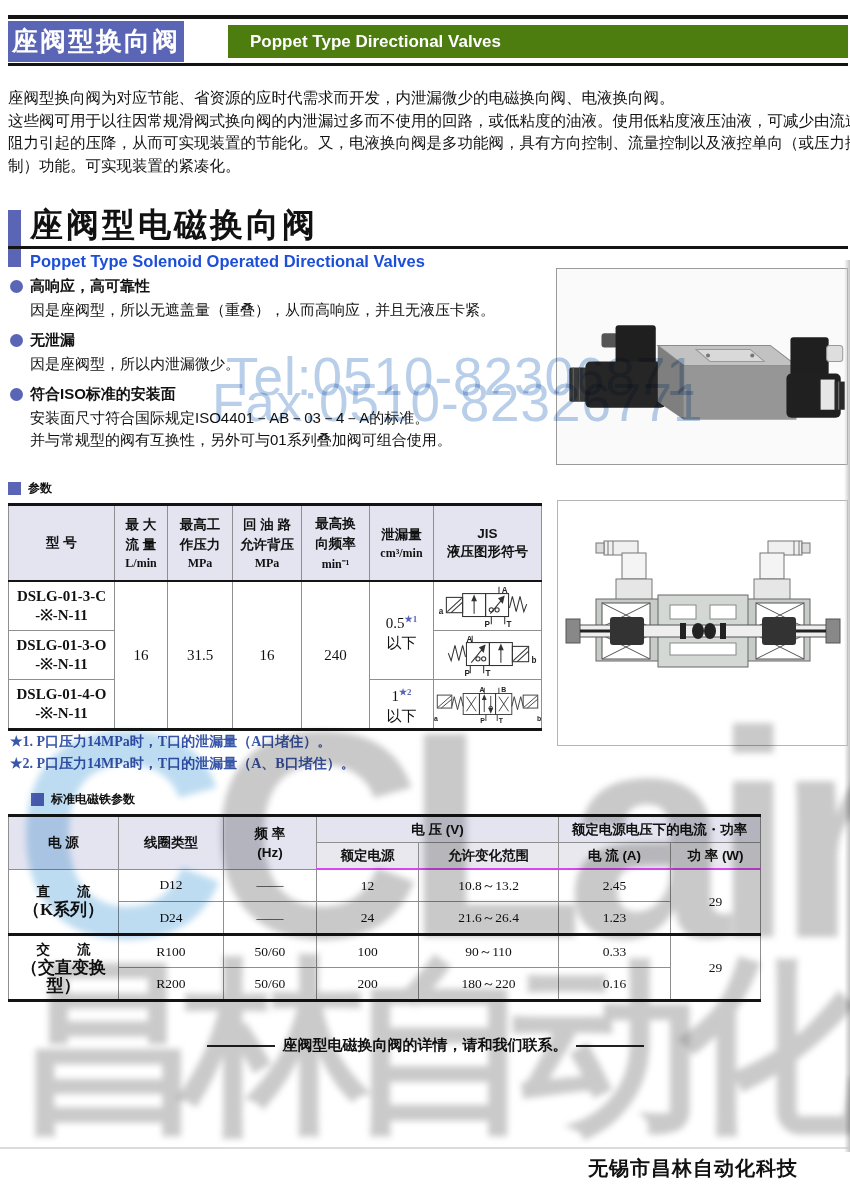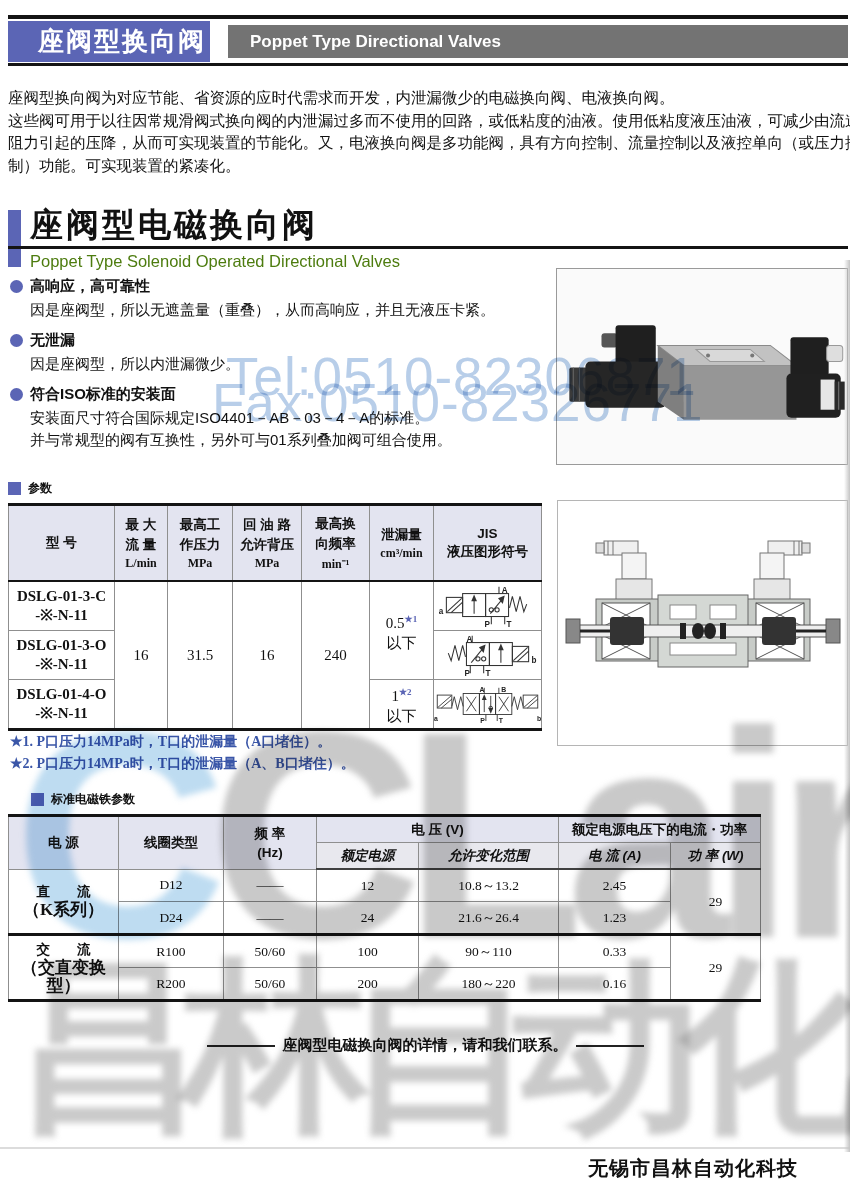--- a/index.html
+++ b/index.html
@@ -4,35 +4,35 @@
 <style>
   html,body{margin:0;padding:0;background:#e9e9e9;}
   .page{position:relative;width:850px;height:1192px;margin:0 auto;background:#fff;
         overflow:hidden;font-family:"Liberation Sans",sans-serif;color:#111;}
 
   
   .rule{position:absolute;left:8px;right:2px;background:#141414;}
   .rule.r1{top:15px;height:4px;}
   .rule.r2{top:63px;height:3px;}
   .hdr-box{position:absolute;left:8px;top:21px;width:176px;height:41px;background:#5b65b5;
-           display:flex;align-items:center;justify-content:center;padding-left:26px;}
+           display:flex;align-items:center;justify-content:center;}
   .hdr-box span{color:#fff;font-size:26px;font-weight:bold;letter-spacing:2px;}
-  .hdr-bar{position:absolute;left:228px;right:2px;top:25px;height:33px;background:#737373;
+  .hdr-bar{position:absolute;left:228px;right:2px;top:25px;height:33px;background:#4d7c0f;
            display:flex;align-items:center;}
   .hdr-bar span{color:#fff;font-size:17px;font-weight:bold;padding-left:22px;}
 
   
   .intro{position:absolute;left:8px;top:87px;width:840px;font-size:15.5px;line-height:22.5px;
          font-weight:500;white-space:nowrap;}
 
   
   .sec-bar{position:absolute;left:8px;top:210px;width:13px;height:57px;background:#5b65b5;}
   .sec-title{position:absolute;left:30px;top:203px;font-size:33px;font-weight:bold;letter-spacing:3px;}
   .sec-rule{position:absolute;left:8px;right:2px;top:246px;height:3px;background:#141414;}
-  .sec-sub{position:absolute;left:30px;top:252px;font-size:16.5px;font-weight:normal;color:#4d7c0f;}
+  .sec-sub{position:absolute;left:30px;top:252px;font-size:16.5px;font-weight:bold;color:#1d4ed8;}
 
   
   .features{position:absolute;left:10px;top:277px;width:548px;}
   .feat{margin-bottom:10px;}
   .feat-title{display:flex;align-items:center;font-size:15px;font-weight:bold;margin-bottom:3px;}
   .dot{width:13px;height:13px;border-radius:50%;background:#5b65b5;margin-right:7px;flex:0 0 auto;}
   .feat-line{font-size:15px;line-height:22px;padding-left:20px;white-space:nowrap;}
 
   
   .photo1{position:absolute;left:556px;top:268px;width:290px;height:195px;background:#fbfbfb;
@@ -62,21 +62,21 @@
   .mark{color:#5b65b5;font-size:9px;font-weight:bold;}
   .jis-cell{padding:2px;}
   .jis-svg{display:block;width:100%;height:44px;}
   .jis-svg text{font-family:"Liberation Sans",sans-serif;font-size:8.5px;font-weight:bold;fill:#222;}
 
   .t2{position:absolute;left:8px;top:814px;width:752px;
       border-top:3px solid #141414;border-bottom:3px solid #141414;}
   .t2 th,.t2 td{border:1px solid #8f8f8f;text-align:center;vertical-align:middle;padding:0;}
   .t2 th{background:#e3e4f0;font-size:13.5px;font-weight:bold;height:25px;}
   .t2 .subth{background:#e8e8ee;}
-  .t2 tr.subhead th{border-bottom:2px solid #404040;font-style:italic;}
+  .t2 tr.subhead th{border-bottom:2px solid #d946ef;}
   .t2 td{height:31px;font-family:"Liberation Serif",serif;font-size:13.5px;}
   .t2 tr.grp2 td{border-top:3px solid #141414;}
   .gname{font-family:"Liberation Sans",sans-serif;font-size:13.5px;font-weight:bold;line-height:18px;}
   .gname .sm{font-size:17px;}
 
   
   .footnotes{position:absolute;left:10px;top:731px;color:#3a56a8;font-size:14px;line-height:22px;
              font-family:"Liberation Serif",serif;font-weight:600;}
 
   

